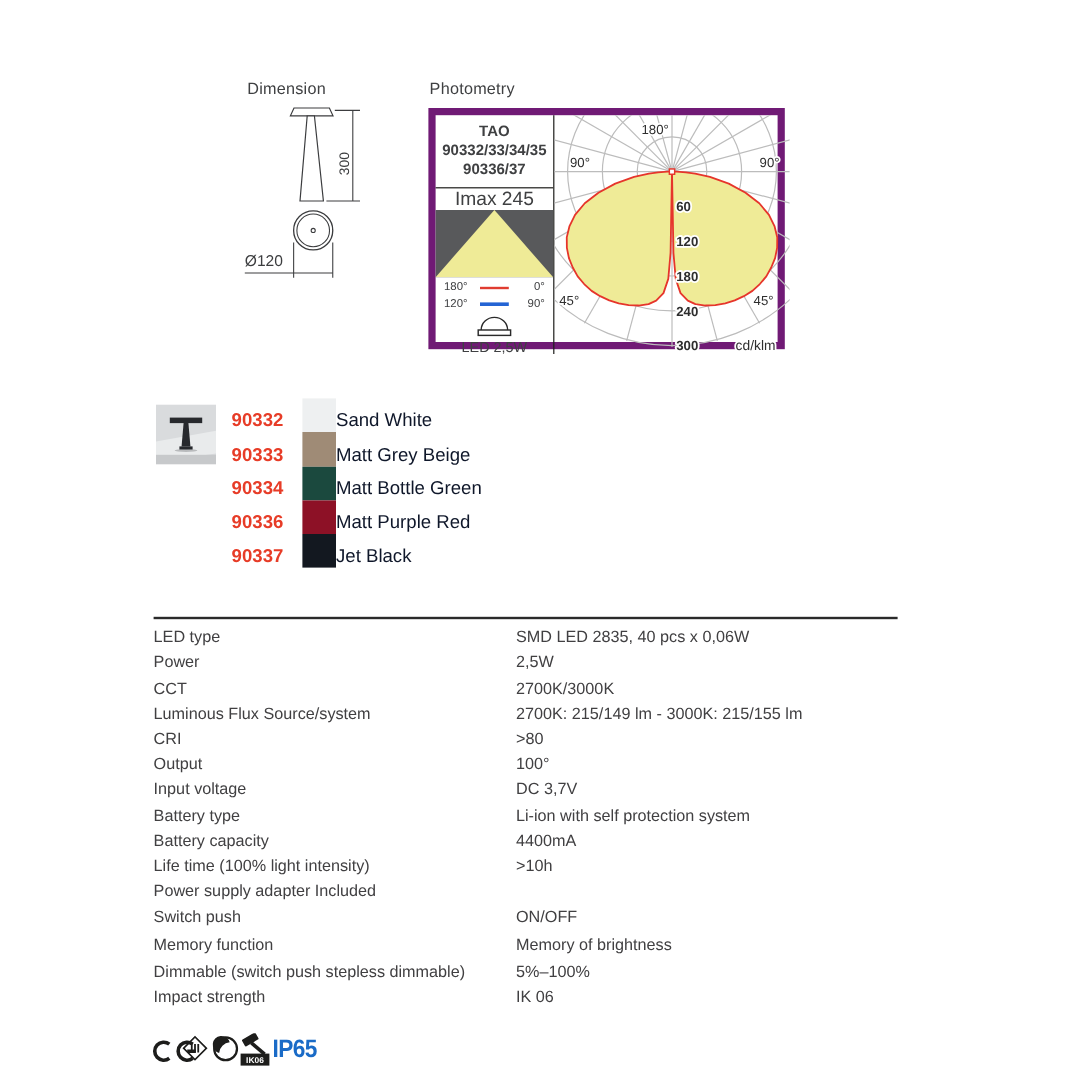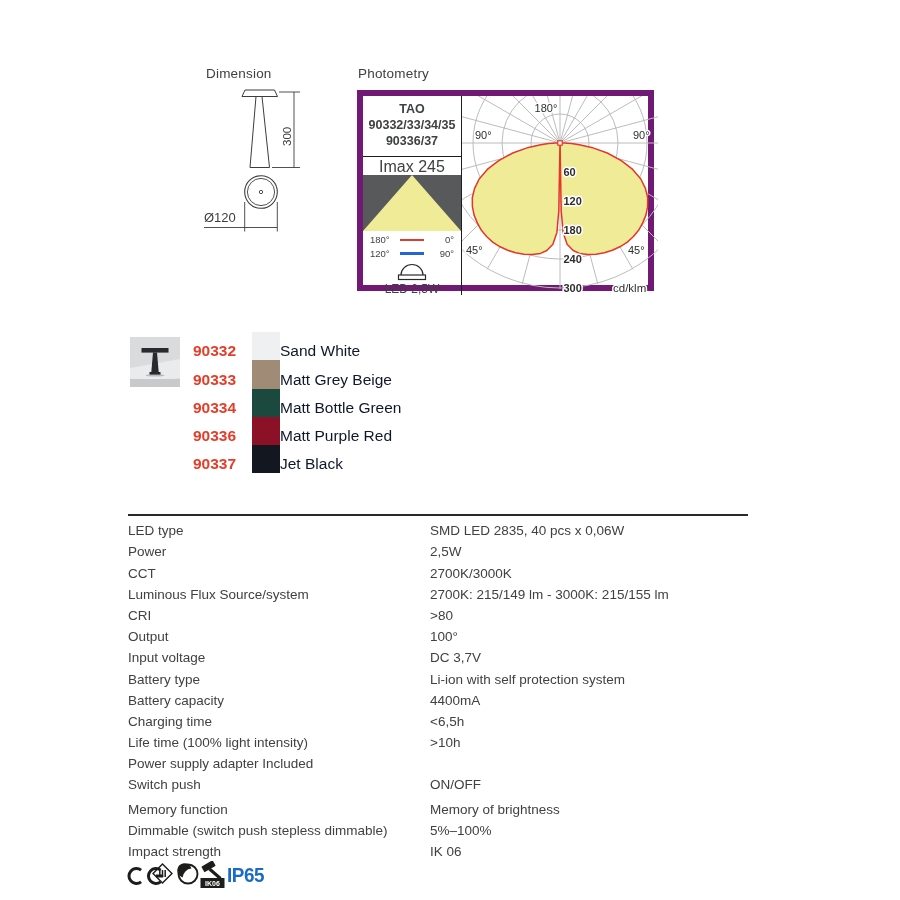--- a/index.html
+++ b/index.html
@@ -228,24 +228,20 @@
     </div>
     <div class="specrow">
       <div class="speclabel">Battery type</div>
       <div class="specvalue"><span>Li-ion with self protection system</span></div>
     </div>
     <div class="specrow">
       <div class="speclabel">Battery capacity</div>
       <div class="specvalue"><span>4400mA</span></div>
     </div>
     <div class="specrow">
-      <div class="speclabel">Charging time</div>
-      <div class="specvalue"><span>&lt;6,5h</span></div>
-    </div>
-    <div class="specrow">
       <div class="speclabel">Life time (100% light intensity)</div>
       <div class="specvalue"><span>&gt;10h</span></div>
     </div>
     <div class="specrow">
       <div class="speclabel">Power supply adapter Included</div>
     </div>
     <div class="specrow">
       <div class="speclabel">Switch push</div>
       <div class="specvalue"><span>ON/OFF</span></div>
     </div>

